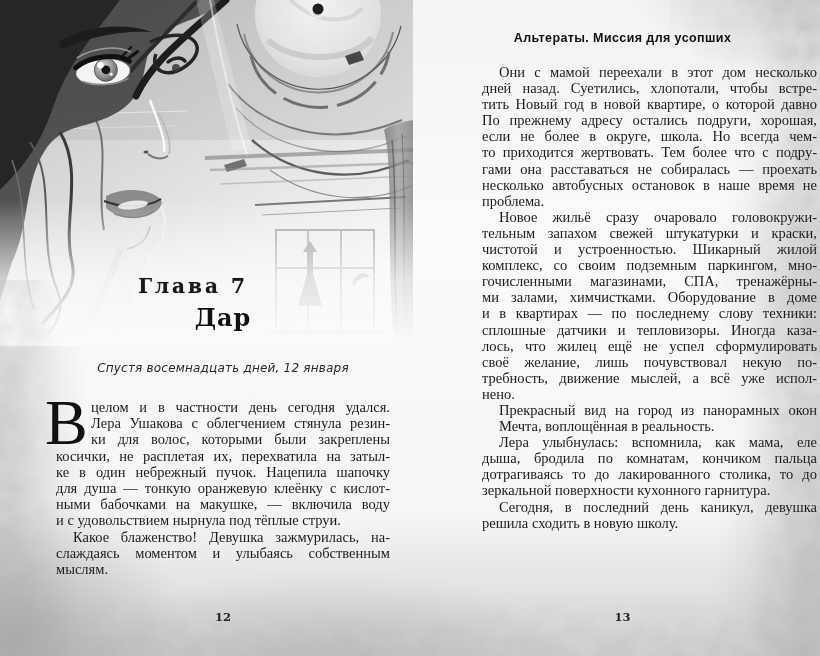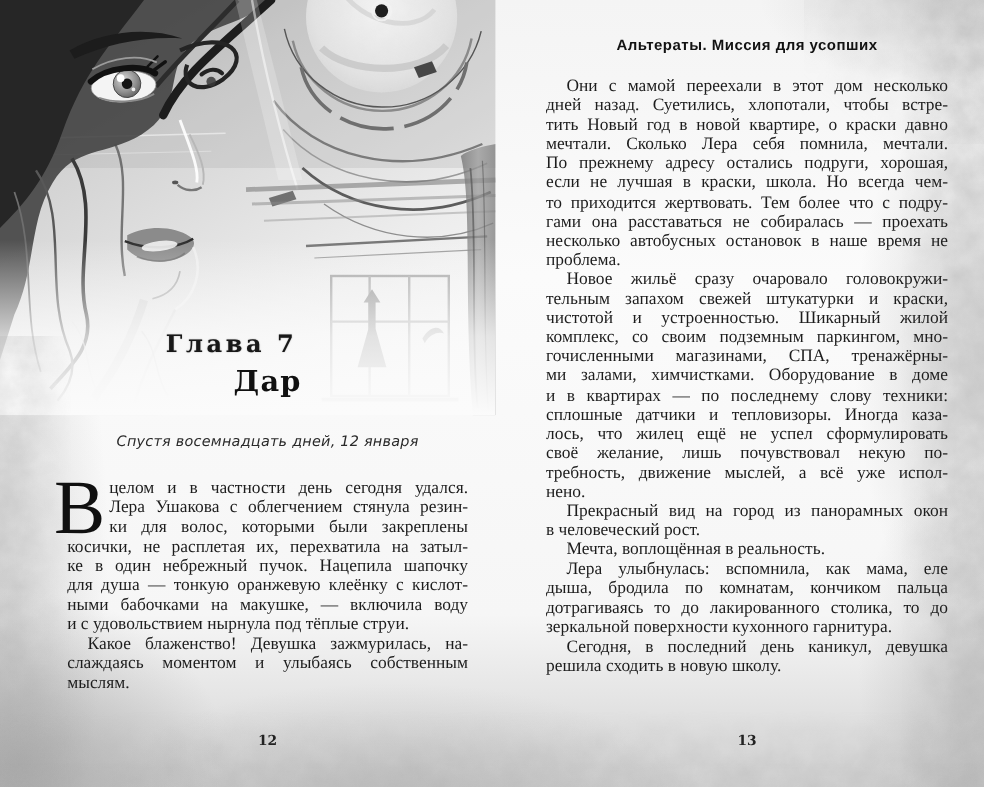--- a/index.html
+++ b/index.html
@@ -36,21 +36,21 @@
   .chapter-label{position:absolute;top:274px;left:56px;width:274px;text-align:center;
     font-family:"DejaVu Serif", serif;font-weight:bold;font-size:20px;letter-spacing:3px;color:#181818;
     text-shadow:0 0 1px rgba(40,40,40,.55);}
   .chapter-title{position:absolute;top:303px;left:56px;width:334px;text-align:center;
     font-family:"DejaVu Serif", serif;font-weight:bold;font-size:24px;letter-spacing:1px;color:#111;}
   .chapter-subtitle{position:absolute;top:361px;left:56px;width:334px;text-align:center;
     font-family:"DejaVu Sans", sans-serif;font-style:italic;font-size:12px;color:#2a2a2a;letter-spacing:.2px;}
 
   .body-text{position:absolute;font-size:14.5px;line-height:16.2px;color:#1d1d1d;}
   .body-left{top:399px;left:56px;width:334px;}
-  .body-right{top:64px;left:455px;width:335px;line-height:16.1px;}
+  .body-right{top:64px;left:482px;width:335px;line-height:16.1px;}
 
   .para{margin:0;}
   .para.indent .line:first-child{text-indent:17px;}
   .line{text-align:justify;text-align-last:justify;}
   .line.last{text-align-last:left;}
 
   .dropcap{
     float:left;width:43px;margin-left:-11px;margin-right:3px;
     font-family:"Liberation Serif", serif;font-weight:normal;
     font-size:64px;line-height:47px;color:#101010;text-align:left;
@@ -250,24 +250,23 @@
   </div>
 
   <div>
     <div class="running-header">Альтераты. Миссия для усопших</div>
 
     <div class="body-text body-right">
       <div class="para indent">
         <div class="lines">
             <div class="line">Они с мамой переехали в этот дом несколько</div>
             <div class="line">дней назад. Суетились, хлопотали, чтобы встре-</div>
-            <div class="line">тить Новый год в новой квартире, о краски давно</div>
-            <div class="line">мечтали. Сколько Лера себя помнила, мечтали.</div>
+            <div class="line">тить Новый год в новой квартире, о которой давно</div>
             <div class="line">По прежнему адресу остались подруги, хорошая,</div>
-            <div class="line">если не лучшая в краски, школа. Но всегда чем-</div>
+            <div class="line">если не более в округе, школа. Но всегда чем-</div>
             <div class="line">то приходится жертвовать. Тем более что с подру-</div>
             <div class="line">гами она расставаться не собиралась — проехать</div>
             <div class="line">несколько автобусных остановок в наше время не</div>
             <div class="line last">проблема.</div>
           </div>
       </div>
       <div class="para indent">
         <div class="lines">
             <div class="line">Новое жильё сразу очаровало головокружи-</div>
             <div class="line">тельным запахом свежей штукатурки и краски,</div>
@@ -279,21 +278,20 @@
             <div class="line">сплошные датчики и тепловизоры. Иногда каза-</div>
             <div class="line">лось, что жилец ещё не успел сформулировать</div>
             <div class="line">своё желание, лишь почувствовал некую по-</div>
             <div class="line">требность, движение мыслей, а всё уже испол-</div>
             <div class="line last">нено.</div>
           </div>
       </div>
       <div class="para indent">
         <div class="lines">
             <div class="line">Прекрасный вид на город из панорамных окон</div>
-            <div class="line last">в человеческий рост.</div>
           </div>
       </div>
       <div class="para indent">
         <div class="lines">
             <div class="line last">Мечта, воплощённая в реальность.</div>
           </div>
       </div>
       <div class="para indent">
         <div class="lines">
             <div class="line">Лера улыбнулась: вспомнила, как мама, еле</div>

